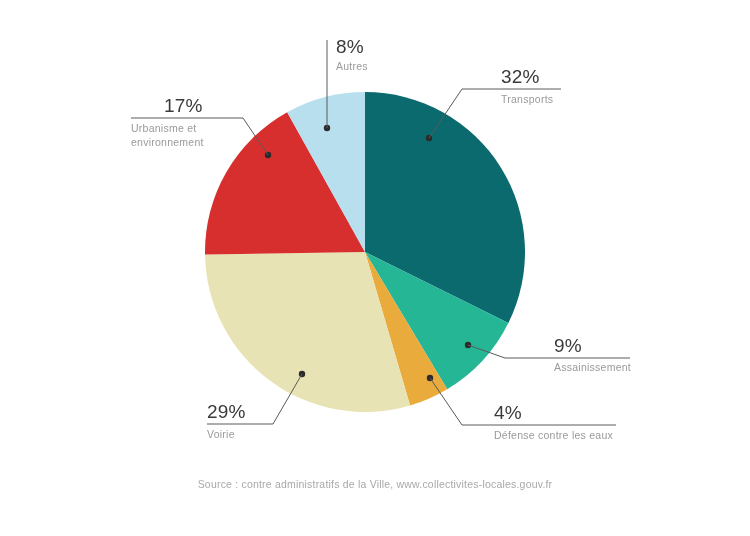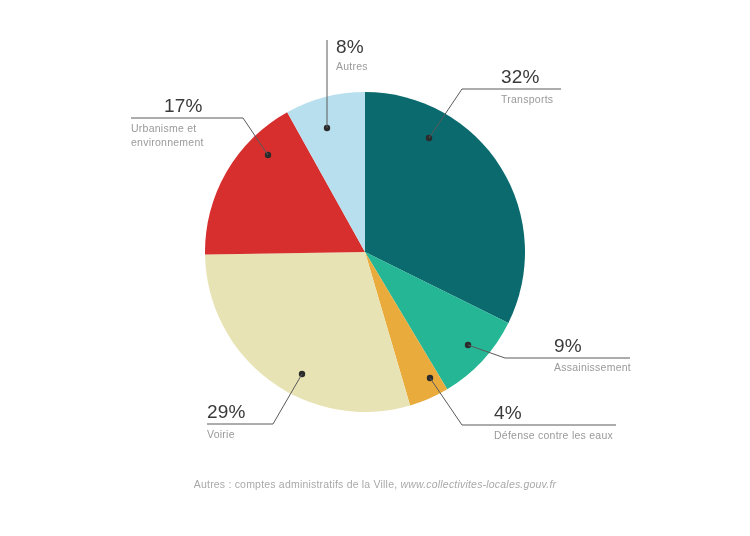--- a/index.html
+++ b/index.html
@@ -55,21 +55,20 @@
     position: absolute;
     left: 0;
     top: 478px;
     width: 750px;
     text-align: center;
     font-size: 10.5px;
     color: #a9a9a9;
     letter-spacing: 0.2px;
   }
   .source-note .url {
-    font-style: italic;
   }
 </style>
 </head>
 <body>
 
 <div id="chart-root">
 
   <svg id="pie-svg" viewBox="0 0 750 536">
 
     <g>
@@ -131,17 +130,17 @@
     <g>
       <circle class="dot" cx="327" cy="128" r="3.2"></circle>
       <path class="leader" d="M 327 128 L 327 40"></path>
       <text class="pct" x="336" y="53">8%</text>
       <text class="cat" x="336" y="70">Autres</text>
     </g>
 
   </svg>
 
   <div class="source-note">
-    <span>Autres : comptes administratifs de la Ville,</span>
+    <span>Source : contre administratifs de la Ville,</span>
     <span class="url">www.collectivites-locales.gouv.fr</span>
   </div>
 
 </div>
 
 </body></html>

